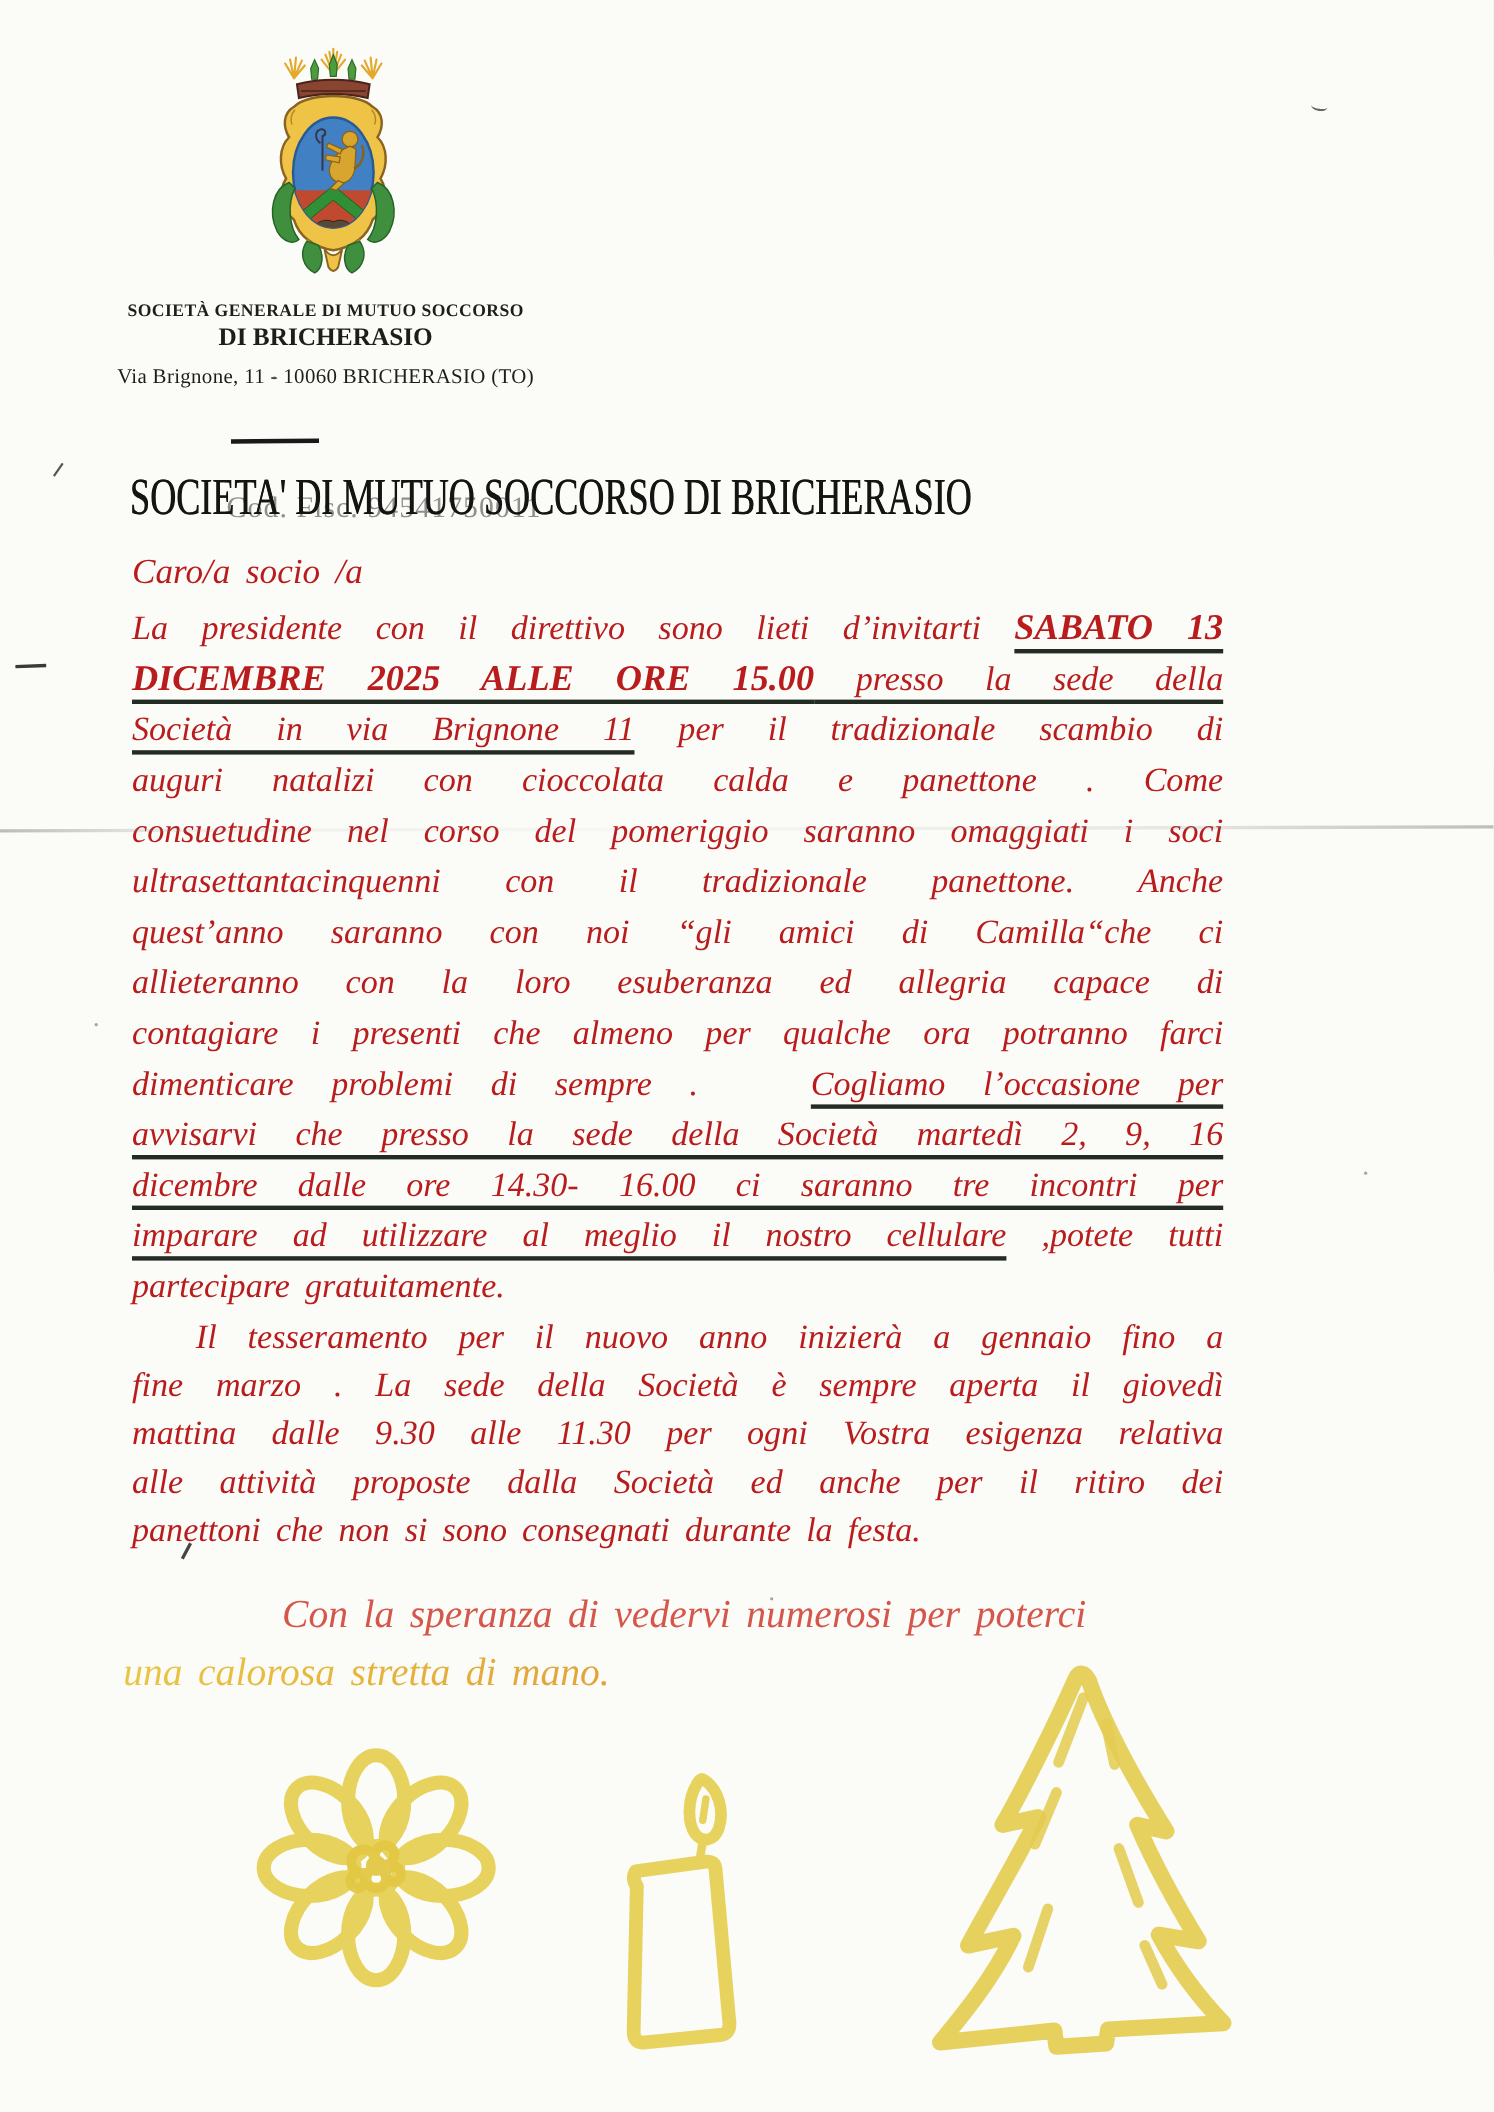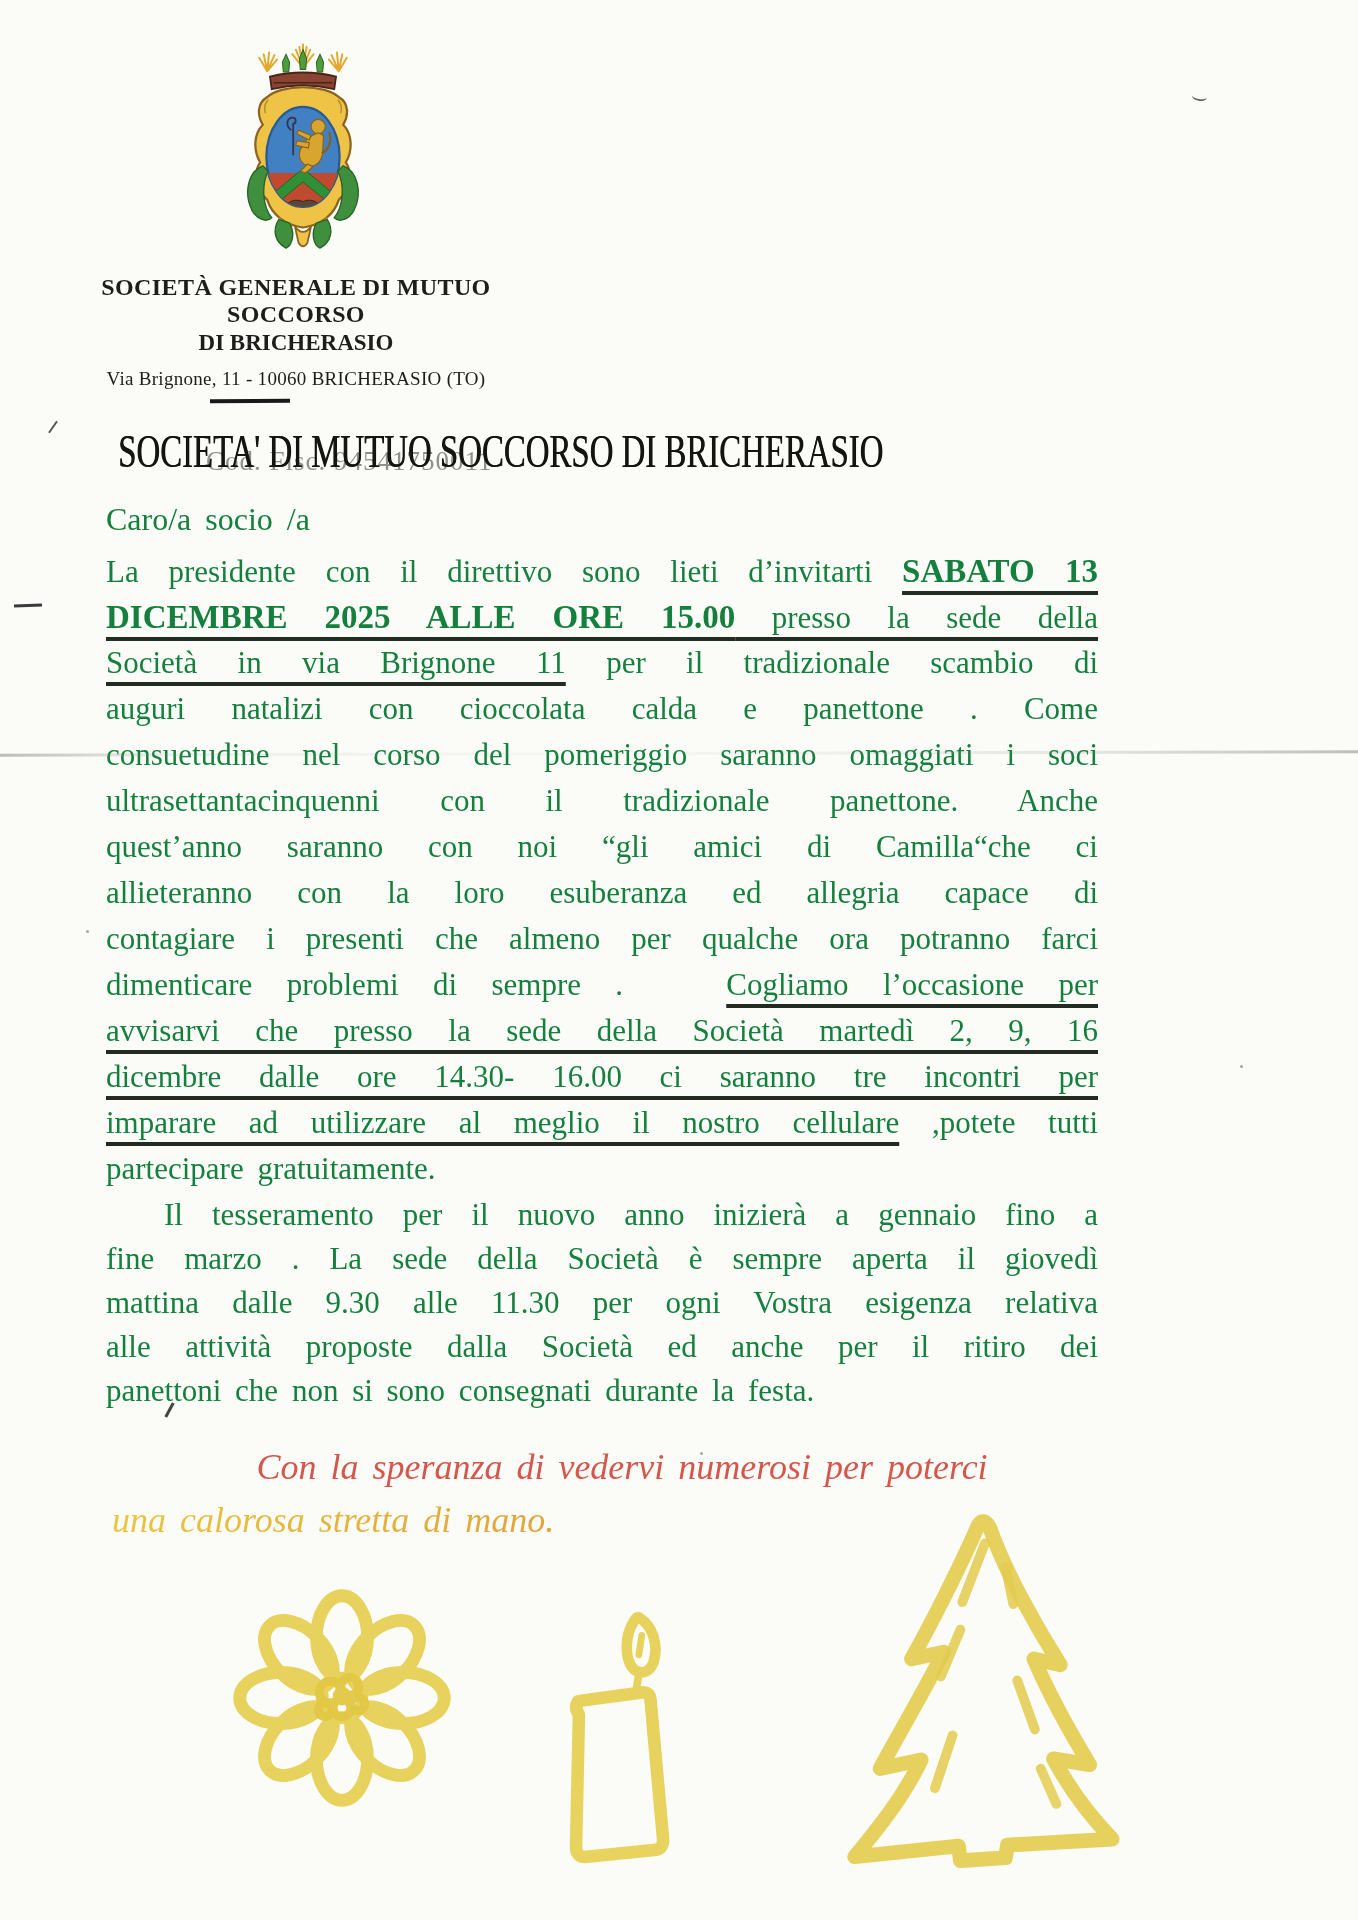--- a/index.html
+++ b/index.html
@@ -2,33 +2,33 @@
 <html><head>
 <meta charset="utf-8">
 <style>
   html,body{margin:0;padding:0;background:#e8e8e6;}
   .page{position:relative;width:1358px;height:1920px;background:#fbfbf8;overflow:hidden;
         font-family:"Liberation Serif","DejaVu Serif",serif;color:#1d1d1b;}
   
   .crest{position:absolute;left:236px;top:38px;width:134px;height:220px;}
   
   .letterhead{position:absolute;left:36px;top:274px;width:520px;text-align:center;}
-  .lh1{font-size:24px;font-weight:700;letter-spacing:.4px;}
+  .lh1{font-size:16px;font-weight:700;letter-spacing:.4px;}
   .lh2{font-size:23px;font-weight:700;margin-top:2px;}
   .addr{font-size:19px;margin-top:12px;letter-spacing:.3px;}
   .rule-artifact{position:absolute;left:210px;top:399px;width:80px;height:4px;background:#191919;transform:rotate(-.5deg);}
   
   .title-wrap{position:absolute;left:118px;top:424px;width:1180px;height:60px;white-space:nowrap;}
   .faint{position:absolute;left:88px;top:22px;font-size:27px;color:rgba(55,55,55,.55);letter-spacing:1px;}
   .main-title{position:relative;display:inline-block;margin:0;font-size:45px;font-weight:400;
       transform:scaleX(.73) scaleY(1.05);transform-origin:left top;color:#141412;
       text-shadow:.6px 0 0 #141412;}
   
-  .body{position:absolute;left:106px;top:497px;width:992px;font-size:31px;
-        color:#15803d;word-spacing:6px;}
+  .body{position:absolute;left:120px;top:497px;width:992px;font-style:italic;font-size:31px;
+        color:#b91c1c;word-spacing:6px;}
   .salut{height:52px;line-height:44px;font-size:32px;}
   .bline{height:46px;line-height:44px;white-space:nowrap;}
   .bline.j{white-space:normal;text-align:justify;}
   .bline.j::after{content:"";display:inline-block;width:100%;height:0;}
   .bline.p2{height:44px;}
   .bline.ind{text-indent:58px;}
   .b{font-weight:700;font-size:33px;}
   .u{text-decoration:underline;text-decoration-thickness:3.5px;text-underline-offset:9px;
      text-decoration-color:#222c23;}
   

